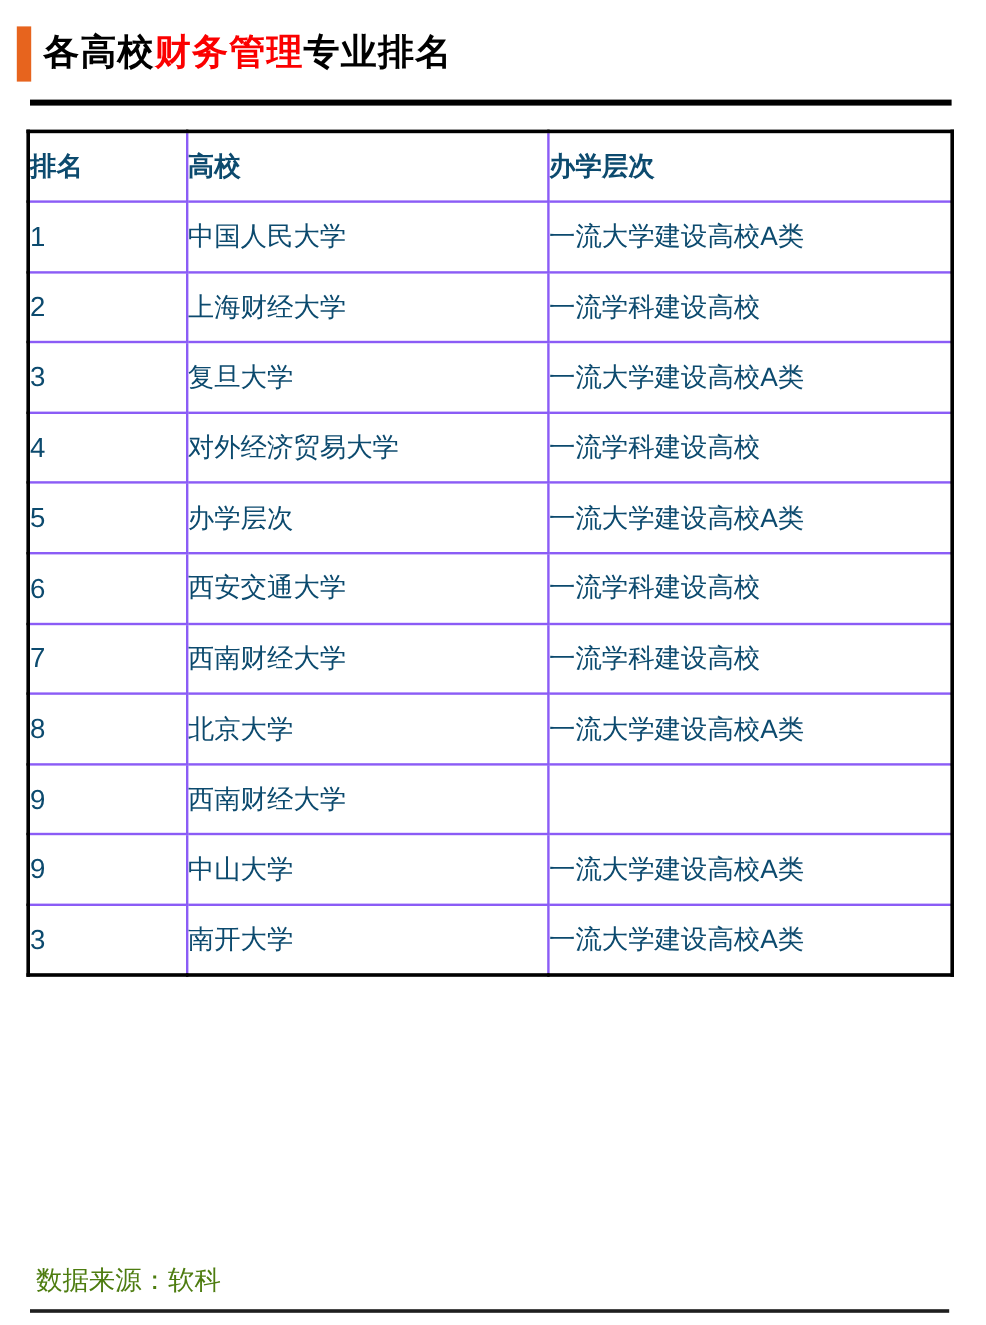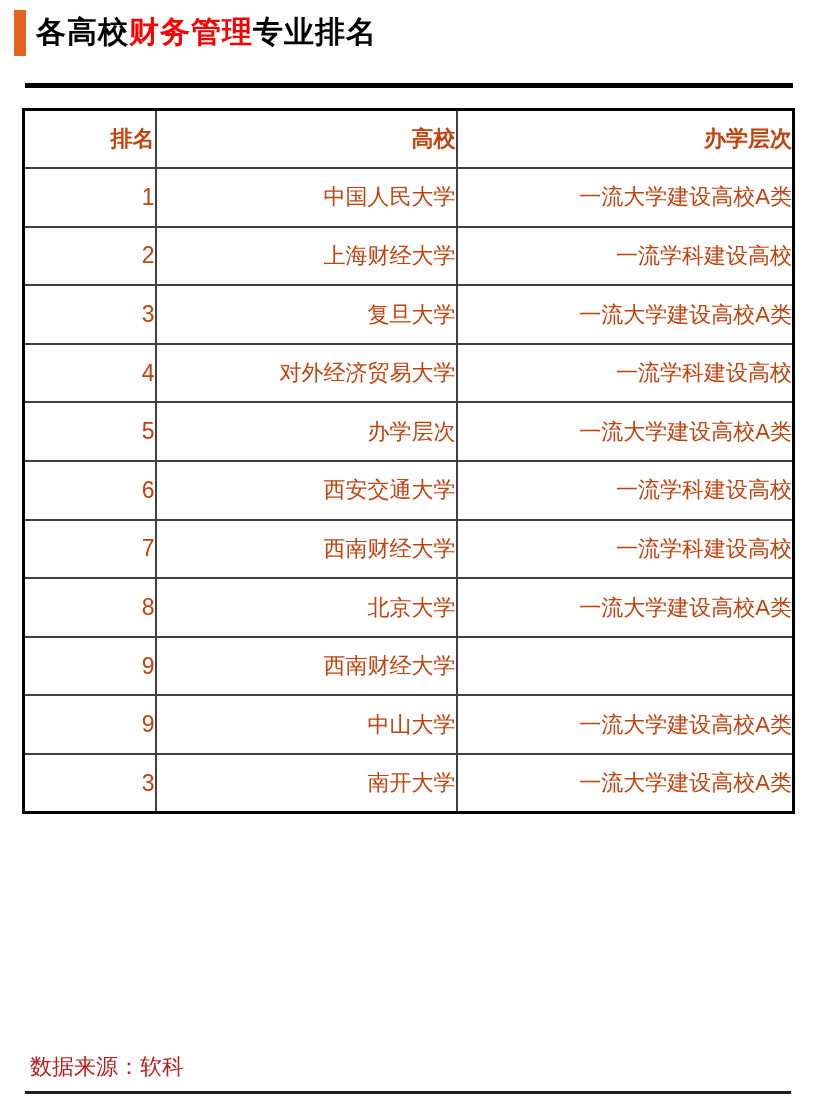--- a/index.html
+++ b/index.html
@@ -8,21 +8,21 @@
     width: 822px;
     height: 1104px;
     position: relative;
     background: #ffffff;
     font-family: "Liberation Sans", sans-serif;
     color: #000000;
     overflow: hidden;
   }
 
   
-  .header { position: absolute; left: 0; top: 0; width: 764px; height: 83px; }
+  .header { position: absolute; left: 0; top: 12px; width: 764px; height: 83px; }
   .accent-bar {
     position: absolute; left: 14px; top: 10px;
     width: 12px; height: 46px;
     background: #E7641E;
   }
   .title {
     position: absolute; left: 36px; top: 13px;
     margin: 0;
     font-size: 30px; line-height: 38px;
     font-weight: bold; color: #000000;
@@ -40,41 +40,41 @@
 
   
   table.ranking {
     position: absolute; left: 22px; top: 108px;
     width: 770px;
     border-collapse: collapse;
     table-layout: fixed;
     border: 3px solid #000000;
   }
   table.ranking th, table.ranking td {
-    border: 2px solid #404040;
-    text-align: right;
+    border: 2px solid #8b5cf6;
+    text-align: left;
     vertical-align: middle;
     padding: 0;
     height: 58.6px;
     font-size: 22px;
-    color: #c2410c;
+    color: #0c4a6e;
     overflow: hidden;
     white-space: nowrap;
   }
   table.ranking th { font-weight: bold; font-size: 22px; }
   table.ranking td.rank { font-size: 23px; }
   col.c-rank { width: 132px; }
   col.c-univ { width: 301px; }
   col.c-level { width: 337px; }
 
   
   .source {
     position: absolute; left: 30px; top: 1052px;
     font-size: 22px; line-height: 30px;
-    color: #b91c1c;
+    color: #4d7c0f;
   }
   .bottom-divider {
     position: absolute; left: 25px; top: 1091px;
     width: 766px; height: 3px;
     background: #1f1f1f;
   }
 </style>
 </head>
 <body>
 

